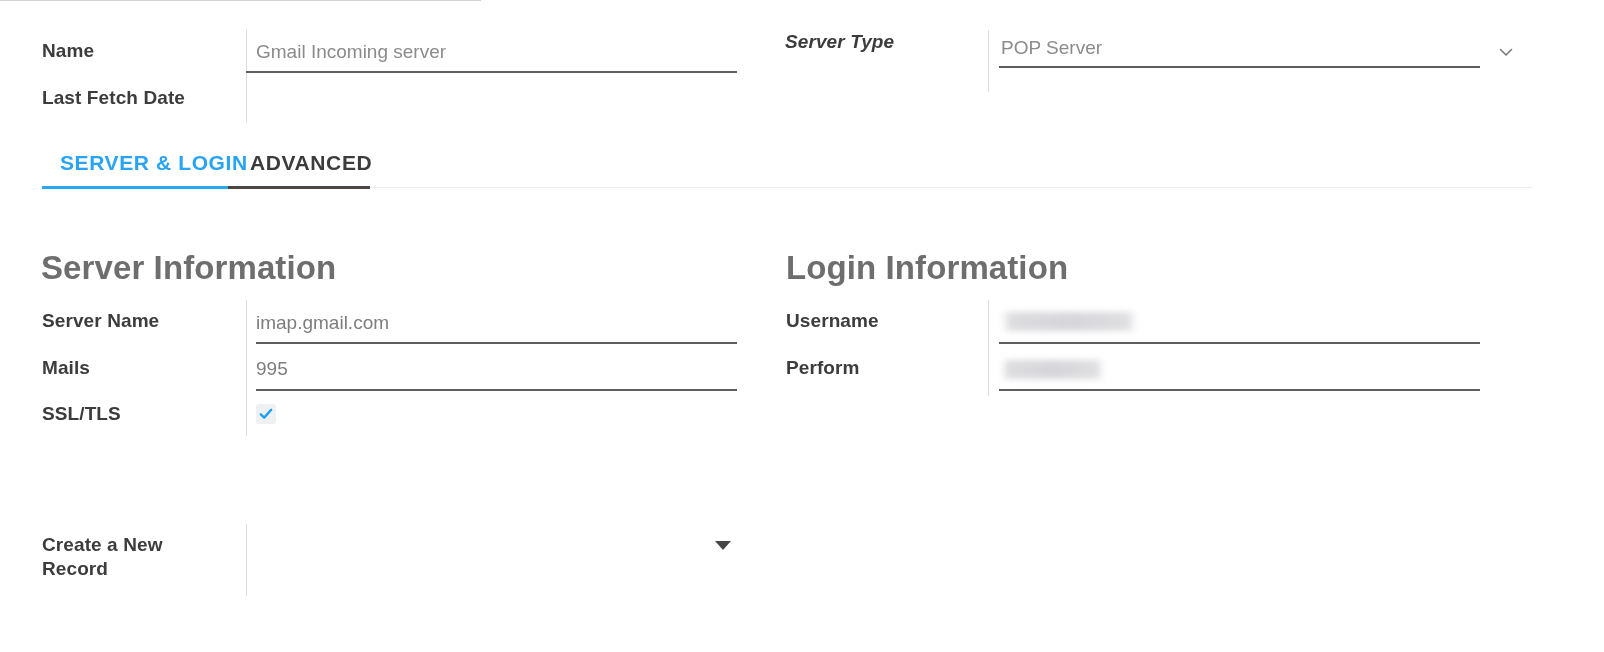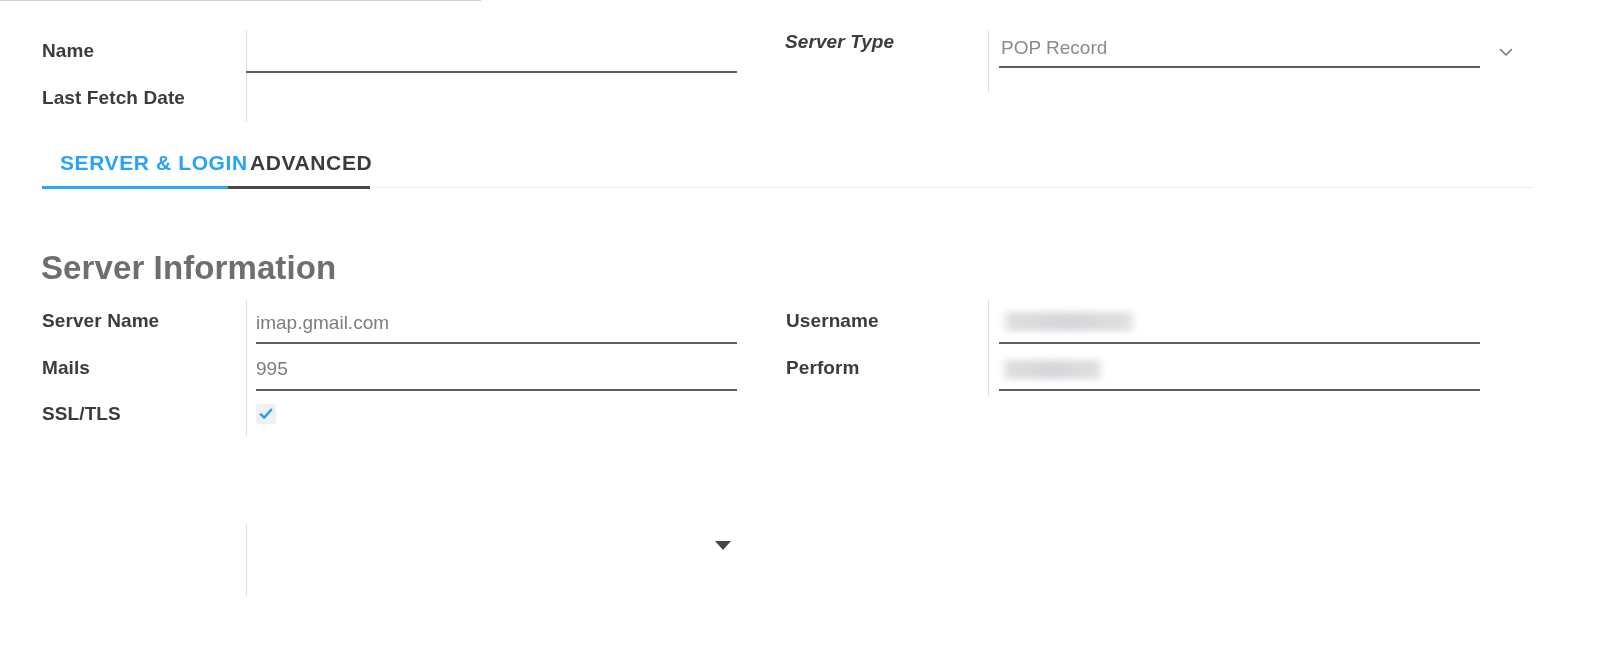--- a/index.html
+++ b/index.html
@@ -185,25 +185,26 @@
   }
 </style>
 </head>
 <body>
 
 <div class="page">
 
   <div class="label" id="name-label">Name</div>
   <div class="label" id="lastfetch-label">Last Fetch Date</div>
   <div class="divider-v" id="header-divider-left"></div>
+  <div class="value-text" id="name-value">Gmail Incoming server</div>
   <div class="underline" id="name-underline"></div>
 
   <div class="label" id="servertype-label">Server Type</div>
   <div class="divider-v" id="header-divider-right"></div>
-  <div class="value-text" id="servertype-value">POP Record</div>
+  <div class="value-text" id="servertype-value">POP Server</div>
   <div class="underline" id="servertype-underline"></div>
   <span class="chevron-down" style="left:1497px; top:43px;">
     <svg width="18" height="18" viewBox="0 0 18 18">
       <path d="M3.5 6.5 L9 12 L14.5 6.5" fill="none" stroke="#7a7a7a" stroke-width="1.6" stroke-linecap="round" stroke-linejoin="round"></path>
     </svg>
   </span>
 
   <div id="tabs">
     <div class="tab" id="tab-server-login">SERVER &amp; LOGIN</div>
     <div class="tab" id="tab-advanced">ADVANCED</div>
@@ -224,30 +225,32 @@
 
   <div class="value-text" id="port-value">995</div>
   <div class="underline" id="port-underline"></div>
 
   <div id="ssltls-checkbox">
     <svg width="14" height="14" viewBox="0 0 14 14">
       <path d="M1.8 7.4 L5.2 10.6 L12.2 2.8" fill="none" stroke="#1e9ff2" stroke-width="2.4" stroke-linecap="round" stroke-linejoin="round"></path>
     </svg>
   </div>
 
+  <div class="section-heading" id="login-info-heading">Login Information</div>
 
   <div class="label" id="username-label">Username</div>
   <div class="label" id="password-label">Perform</div>
   <div class="divider-v" id="login-divider"></div>
 
   <div class="blur-value" id="username-blur"></div>
   <div class="underline" id="username-underline"></div>
 
   <div class="blur-value" id="password-blur"></div>
   <div class="underline" id="password-underline"></div>
 
 
+  <div class="label" id="createrecord-label">Create a New Record</div>
   <div class="divider-v" id="actions-divider"></div>
   <div class="hit" style="left:256px; top:534px; width:481px; height:32px;"></div>
   <div id="createrecord-underline"></div>
   <div id="createrecord-caret"></div>
 
 </div>
 
 </body></html>

